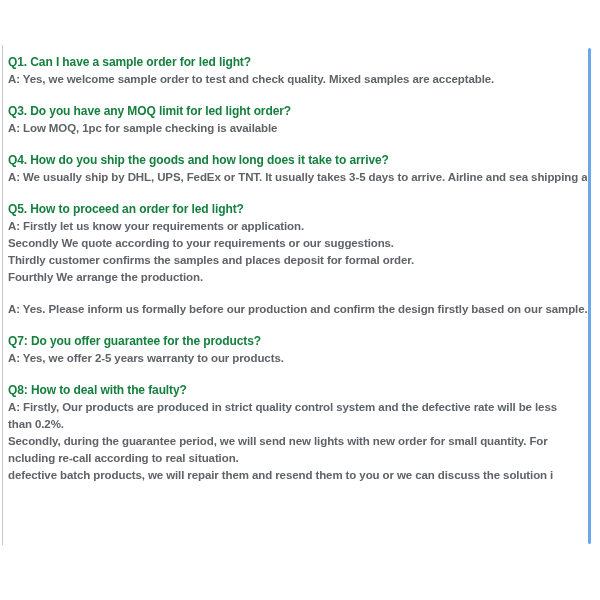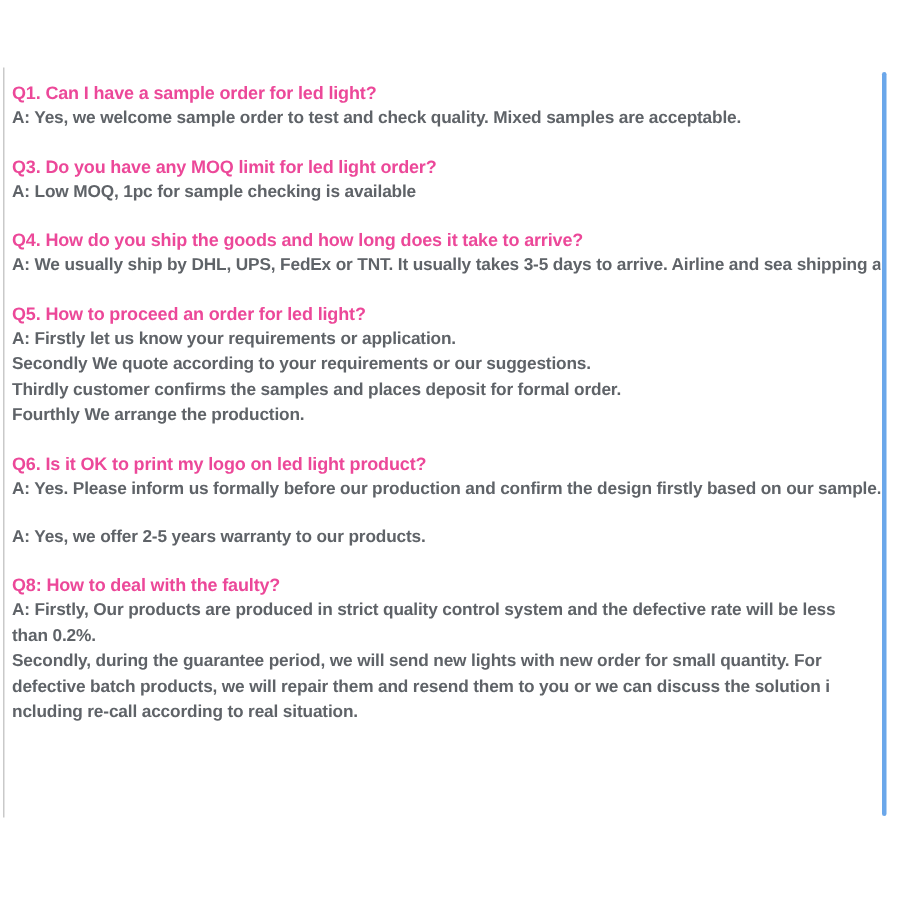--- a/index.html
+++ b/index.html
@@ -41,21 +41,21 @@
     right: 13px;
     overflow: hidden;
   }
   .faq-item {
     margin-bottom: 15px;
   }
   .faq-question {
     font-size: 12px;
     line-height: 17px;
     font-weight: 700;
-    color: #ec4899;
+    color: #15803d;
     letter-spacing: -0.1px;
     white-space: nowrap;
   }
   .faq-answer-line {
     font-size: 11.5px;
     line-height: 17px;
     font-weight: 700;
     color: #5f6368;
     letter-spacing: -0.1px;
     white-space: nowrap;
@@ -93,37 +93,37 @@
     <div class="faq-question">Q5. How to proceed an order for led light?</div>
     <div class="faq-answer">
           <div class="faq-answer-line">A: Firstly let us know your requirements or application.</div>
           <div class="faq-answer-line">Secondly We quote according to your requirements or our suggestions.</div>
           <div class="faq-answer-line">Thirdly customer confirms the samples and places deposit for formal order.</div>
           <div class="faq-answer-line">Fourthly We arrange the production.</div>
         </div>
   </div>
 
   <div class="faq-item">
-    <div class="faq-question">Q6. Is it OK to print my logo on led light product?</div>
     <div class="faq-answer">
           <div class="faq-answer-line">A: Yes. Please inform us formally before our production and confirm the design firstly based on our sample.</div>
         </div>
   </div>
 
   <div class="faq-item">
+    <div class="faq-question">Q7: Do you offer guarantee for the products?</div>
     <div class="faq-answer">
           <div class="faq-answer-line">A: Yes, we offer 2-5 years warranty to our products.</div>
         </div>
   </div>
 
   <div class="faq-item">
     <div class="faq-question">Q8: How to deal with the faulty?</div>
     <div class="faq-answer">
           <div class="faq-answer-line">A: Firstly, Our products are produced in strict quality control system and the defective rate will be less</div>
           <div class="faq-answer-line">than 0.2%.</div>
           <div class="faq-answer-line">Secondly, during the guarantee period, we will send new lights with new order for small quantity. For</div>
+          <div class="faq-answer-line">ncluding re-call according to real situation.</div>
           <div class="faq-answer-line">defective batch products, we will repair them and resend them to you or we can discuss the solution i</div>
-          <div class="faq-answer-line">ncluding re-call according to real situation.</div>
         </div>
   </div>
 </div>
   <div class="accent-bar" style="background: rgb(107, 167, 234);"></div>
 </div>
 
 </body></html>

